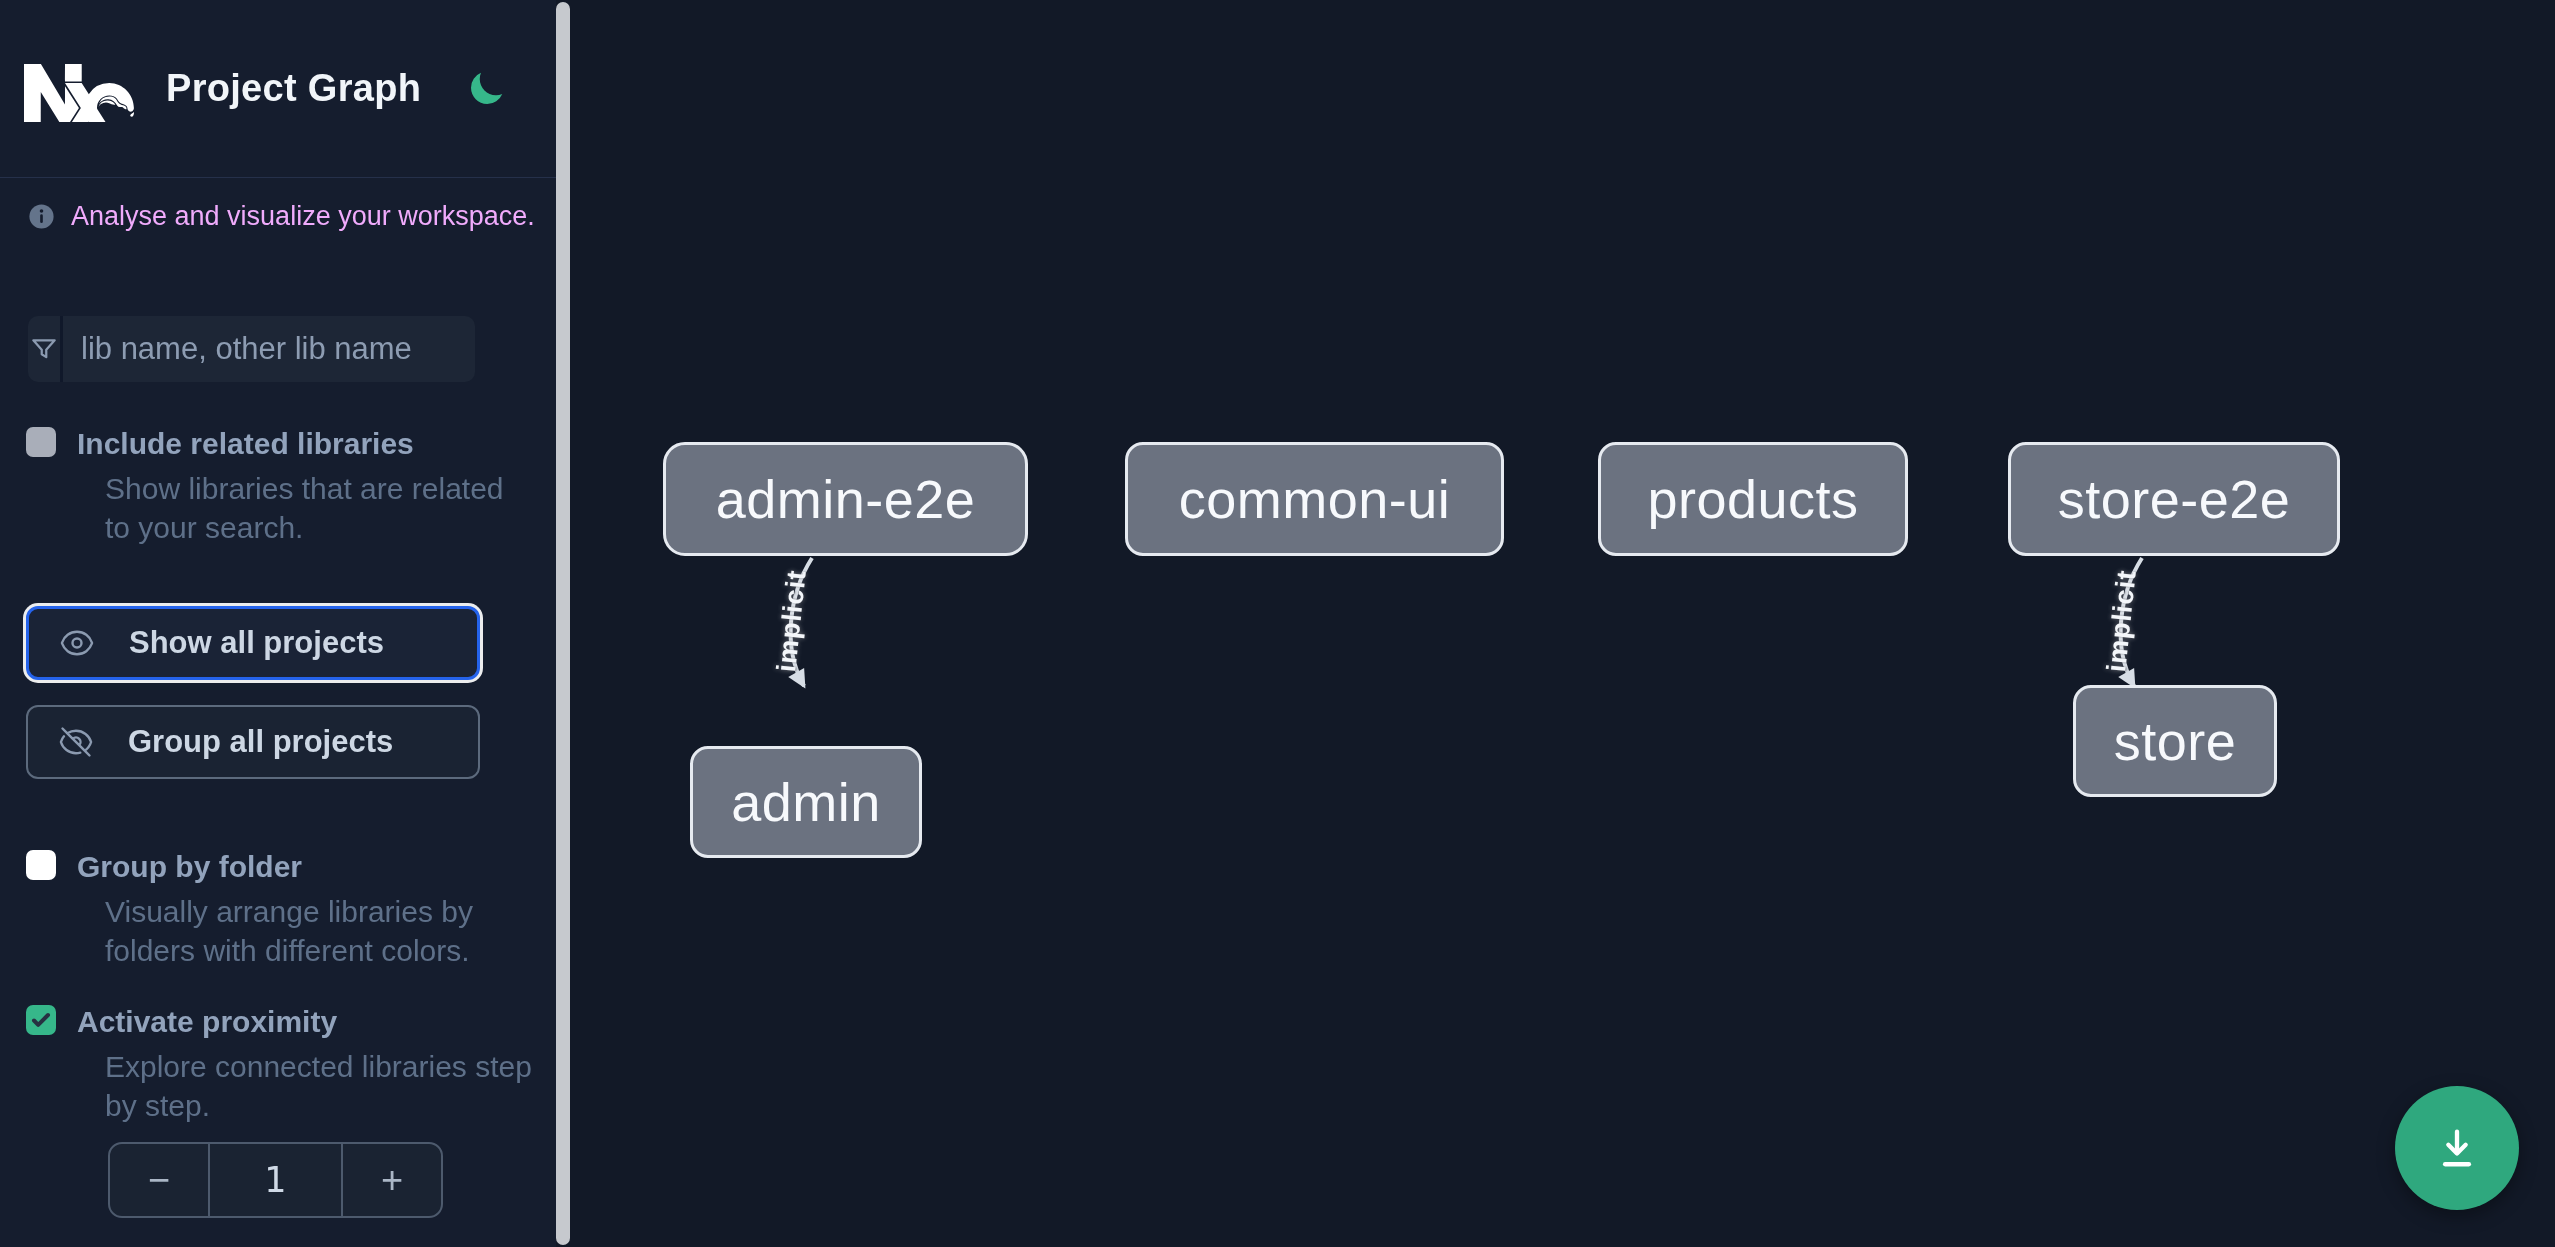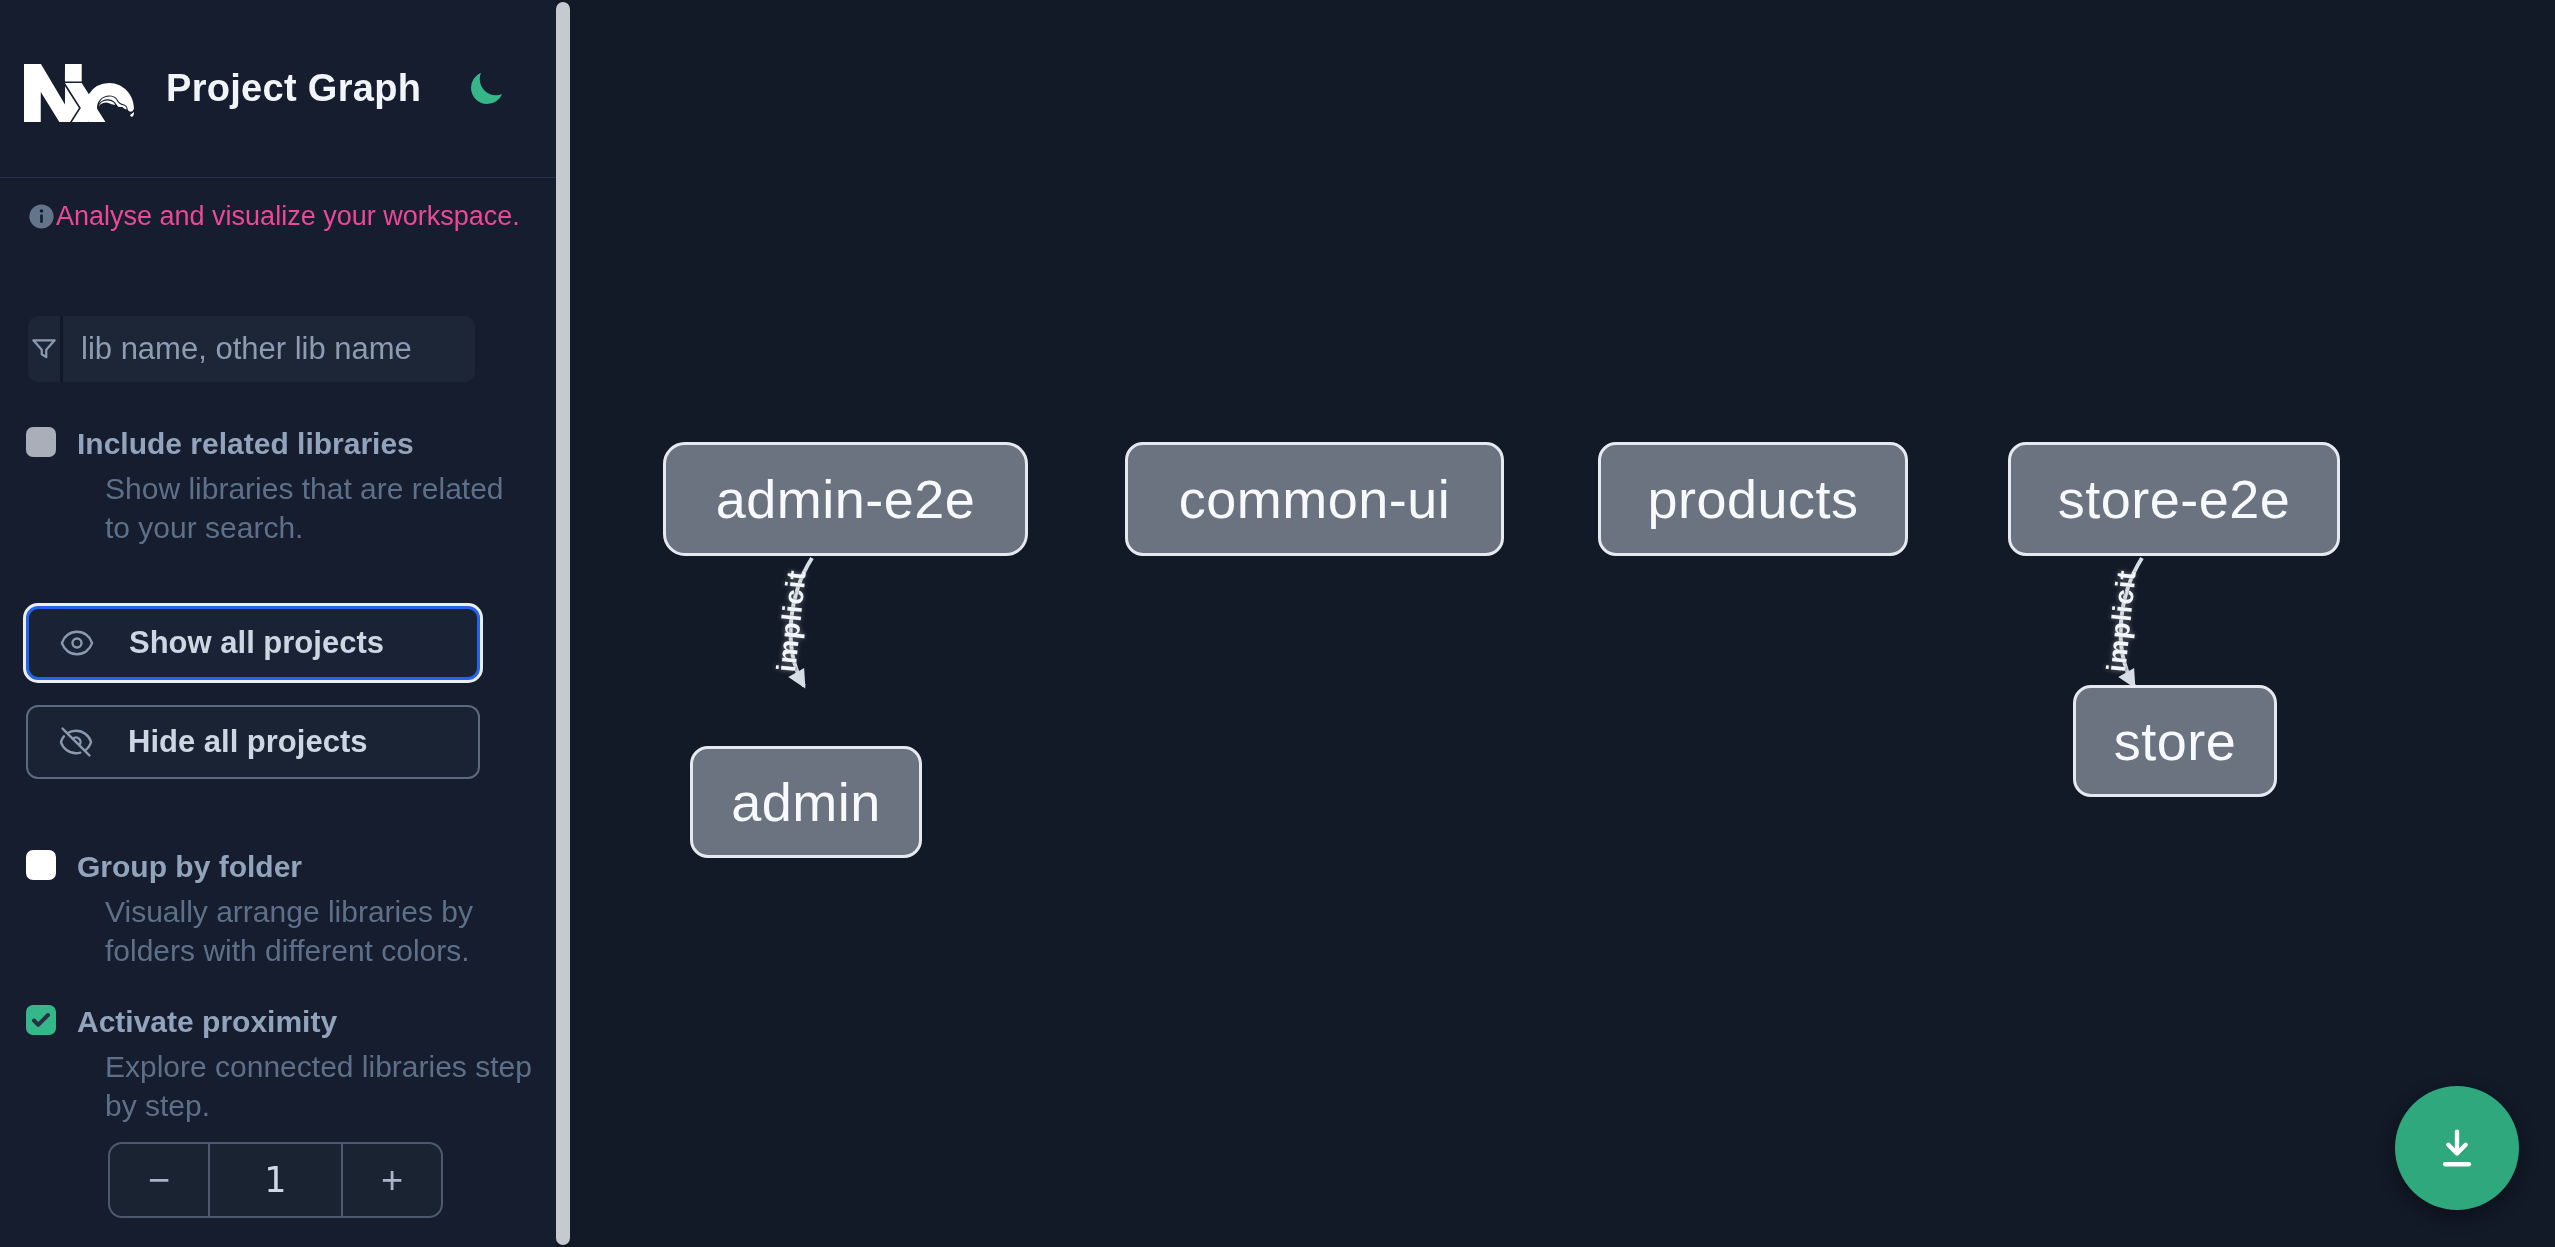--- a/index.html
+++ b/index.html
@@ -55,21 +55,21 @@
   .sb-header {
     position:absolute; left:0; top:0; width:556px; height:178px;
     border-bottom:1px solid #25304a;
     display:flex; align-items:center;
   }
   .logo-wrap { margin-left:24px; width:110px; height:66px; display:flex; align-items:center; }
   .sb-title { margin-left:32px; font-size:38px; font-weight:700; color:#f1f5f9; letter-spacing:.3px; }
   .theme-toggle { margin-left:auto; margin-right:50px; background:none; border:none; cursor:pointer; width:40px; height:40px; padding:0; }
 
   .info-row { position:absolute; left:27px; top:201px; display:flex; align-items:center; }
-  .info-row span { font-size:27px; color:#ec4899; }
+  .info-row span { margin-left:15px; font-size:27px; color:#f0abfc; }
 
   .search-box {
     position:absolute; left:28px; top:316px; width:447px; height:66px;
     background:#1d2636; border-radius:10px;
     display:flex; align-items:stretch; overflow:hidden;
   }
   .search-icon-cell {
     width:58px; display:flex; align-items:center; justify-content:center;
     border-right:3px solid #10182a;
   }
@@ -201,21 +201,21 @@
     </span>
     <span class="btn-tx">Show all projects</span>
   </button>
 
   <button class="sb-btn" style="top:705px;">
     <span class="btn-ic">
       <svg width="36" height="36" viewBox="0 0 24 24" fill="none" stroke="#8b9ab0" stroke-width="1.6" stroke-linecap="round" stroke-linejoin="round">
         <path d="M3.98 8.223A10.477 10.477 0 0 0 1.934 12C3.226 16.338 7.244 19.5 12 19.5c.993 0 1.953-.138 2.863-.395M6.228 6.228A10.451 10.451 0 0 1 12 4.5c4.756 0 8.773 3.162 10.065 7.498a10.522 10.522 0 0 1-4.293 5.774M6.228 6.228 3 3m3.228 3.228 3.65 3.65m7.894 7.894L21 21m-3.228-3.228-3.65-3.65m0 0a3 3 0 1 0-4.243-4.243m4.242 4.242L9.88 9.88"></path>
       </svg>
     </span>
-    <span class="btn-tx">Hide all projects</span>
+    <span class="btn-tx">Group all projects</span>
   </button>
 
   <div class="opt" style="top:1005px;">
     <span class="opt-box checked">
       <svg width="24" height="24" viewBox="0 0 24 24" fill="none" stroke="#273142" stroke-width="4" stroke-linecap="round" stroke-linejoin="round">
         <path d="M5 12.5l4.2 4.3L19 7"></path>
       </svg>
     </span>
     <span class="opt-label">Activate proximity</span>
     <span class="opt-desc">Explore connected libraries step by step.</span>

